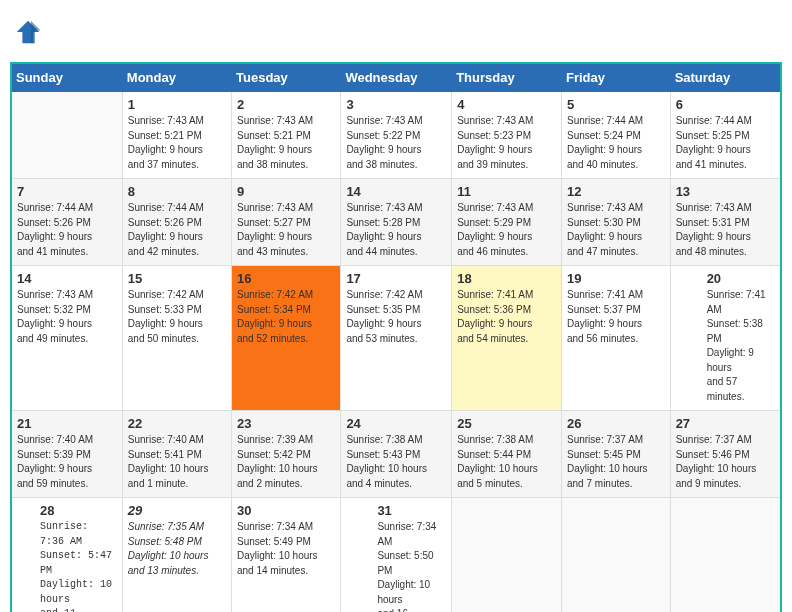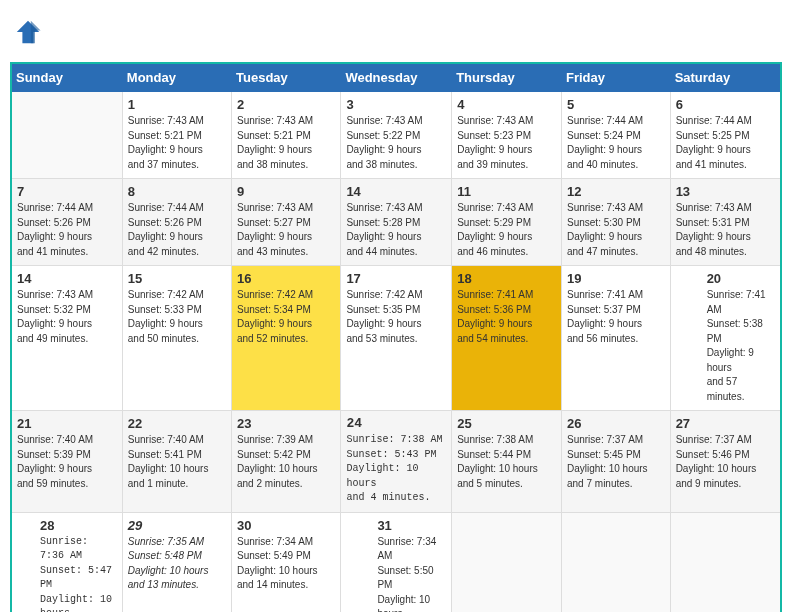--- a/index.html
+++ b/index.html
@@ -235,35 +235,35 @@
 Daylight: 9 hours
 and 49 minutes.</div>
         </td>
         <td style="background: rgb(255, 255, 255);">
           <span class="day-number">15</span>
           <div class="day-info" style="white-space: pre-line;">Sunrise: 7:42 AM
 Sunset: 5:33 PM
 Daylight: 9 hours
 and 50 minutes.</div>
         </td>
-        <td style="background: #fde047;">
+        <td style="background: #f97316;">
           <span class="day-number">16</span>
           <div class="day-info" style="white-space: pre-line;">Sunrise: 7:42 AM
 Sunset: 5:34 PM
 Daylight: 9 hours
 and 52 minutes.</div>
         </td>
         <td style="background: rgb(255, 255, 255);">
           <span class="day-number">17</span>
           <div class="day-info" style="white-space: pre-line;">Sunrise: 7:42 AM
 Sunset: 5:35 PM
 Daylight: 9 hours
 and 53 minutes.</div>
         </td>
-        <td style="background: #eab308;">
+        <td style="background: #fef9c3;">
           <span class="day-number">18</span>
           <div class="day-info" style="white-space: pre-line;">Sunrise: 7:41 AM
 Sunset: 5:36 PM
 Daylight: 9 hours
 and 54 minutes.</div>
         </td>
         <td style="background: rgb(255, 255, 255);">
           <span class="day-number">19</span>
           <div class="day-info" style="white-space: pre-line;">Sunrise: 7:41 AM
 Sunset: 5:37 PM
@@ -293,21 +293,21 @@
 Daylight: 10 hours
 and 1 minute.</div>
         </td>
         <td style="background: rgb(245, 245, 245); margin-left: 32px;">
           <span class="day-number">23</span>
           <div class="day-info" style="white-space: pre-line;">Sunrise: 7:39 AM
 Sunset: 5:42 PM
 Daylight: 10 hours
 and 2 minutes.</div>
         </td>
-        <td style="background: rgb(245, 245, 245); font-family: Liberation Mono, monospace;">
+        <td style="background: rgb(245, 245, 245);">
           <span class="day-number">24</span>
           <div class="day-info" style="white-space: pre-line;">Sunrise: 7:38 AM
 Sunset: 5:43 PM
 Daylight: 10 hours
 and 4 minutes.</div>
         </td>
         <td style="background: rgb(245, 245, 245);">
           <span class="day-number">25</span>
           <div class="day-info" style="white-space: pre-line;">Sunrise: 7:38 AM
 Sunset: 5:44 PM

